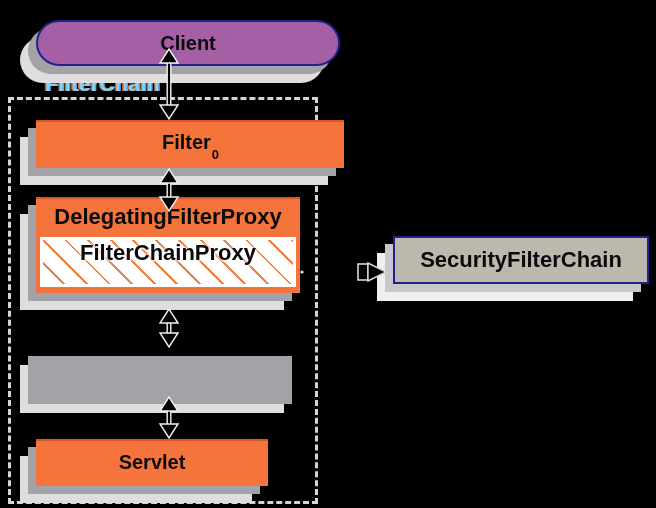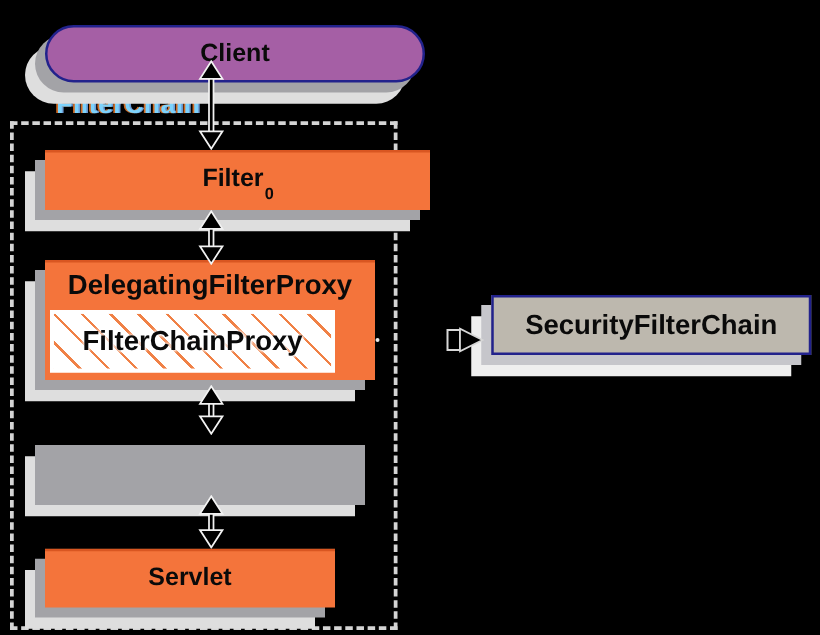--- a/index.html
+++ b/index.html
@@ -14,37 +14,37 @@
   }
   .shadow{position:absolute;box-sizing:border-box;}
   .sh1{background:#a3a3a7;transform:translate(-8px,8px);}
   .sh2{background:#dedede;transform:translate(-16px,17px);}
   .sh1.light{background:#c6c6cb;}
   .sh2.light{background:#efefef;}
 
   
   .n-client   {left:36px;top:20px;width:304px;height:46px;border-radius:23px;}
   .n-filter0  {left:36px;top:120px;width:308px;height:48px;}
-  .n-deleg    {left:36px;top:208px;width:264px;height:96px;}
+  .n-deleg    {left:36px;top:197px;width:264px;height:96px;}
   .n-filter2  {left:36px;top:348px;width:264px;height:48px;}
   .n-servlet  {left:36px;top:439px;width:232px;height:47px;}
   .n-sfc      {left:393px;top:236px;width:256px;height:48px;}
 
   
   .purple{background:#a55fa5;border:2px solid #22228c;font-size:20px;}
   .orange{background:#f4743b;box-shadow:inset 0 2px 0 rgba(195,62,12,.55);font-size:20px;}
   .beige {background:#bdb8ae;border:2px solid #22228c;font-size:22px;}
 
   .n-deleg{flex-direction:column;justify-content:flex-start;}
   .deleg-label{height:40px;display:flex;align-items:center;font-size:22px;}
   .fcp{
-    position:absolute;left:4px;top:40px;width:228px;height:50px;box-sizing:border-box;
+    position:absolute;left:4px;top:40px;width:256px;height:50px;box-sizing:border-box;
     border:3px solid #fff;
     background:#fff repeating-linear-gradient(45deg,transparent 0 14px,#f08146 14px 16px);
-    display:flex;align-items:center;justify-content:center;
+    display:flex;justify-content:center;
     font-size:22px;font-weight:bold;color:#0a0a0a;
   }
   .fcp span{text-shadow:0 0 3px #fff,0 0 4px #fff,1px 1px 2px #fff;}
   sub.idx{font-size:13px;position:relative;top:5px;left:1px;font-weight:bold;}
 
   
   .chain-box{
     position:absolute;left:8px;top:97px;width:310px;height:407px;box-sizing:border-box;
     border:3px dashed #d4d4d4;
   }

